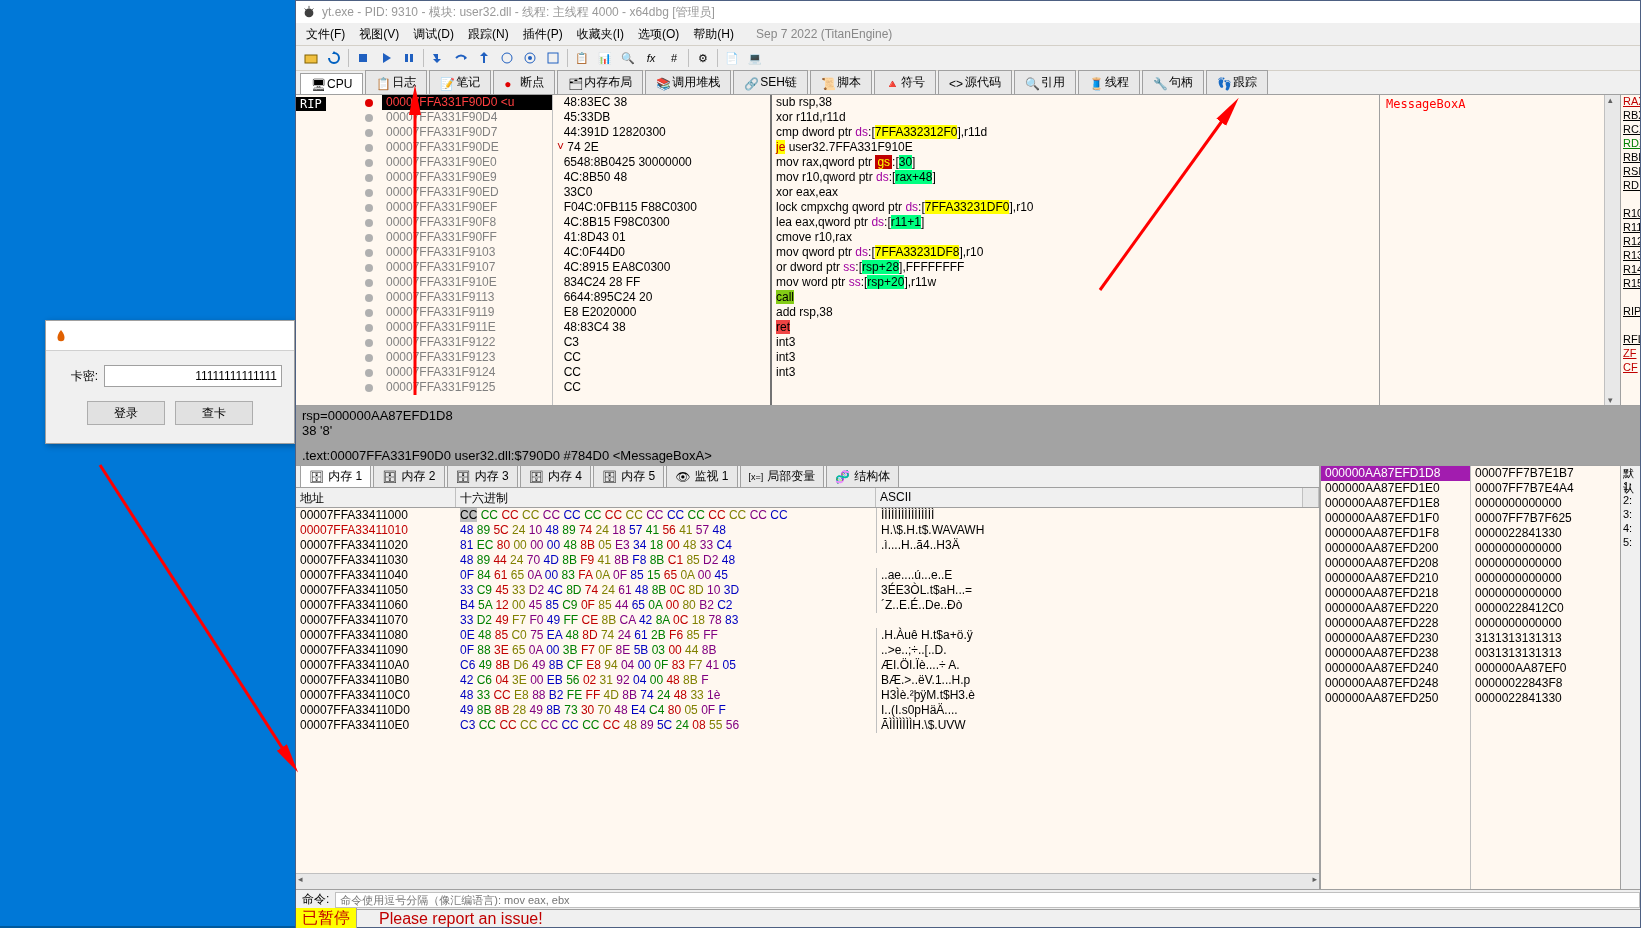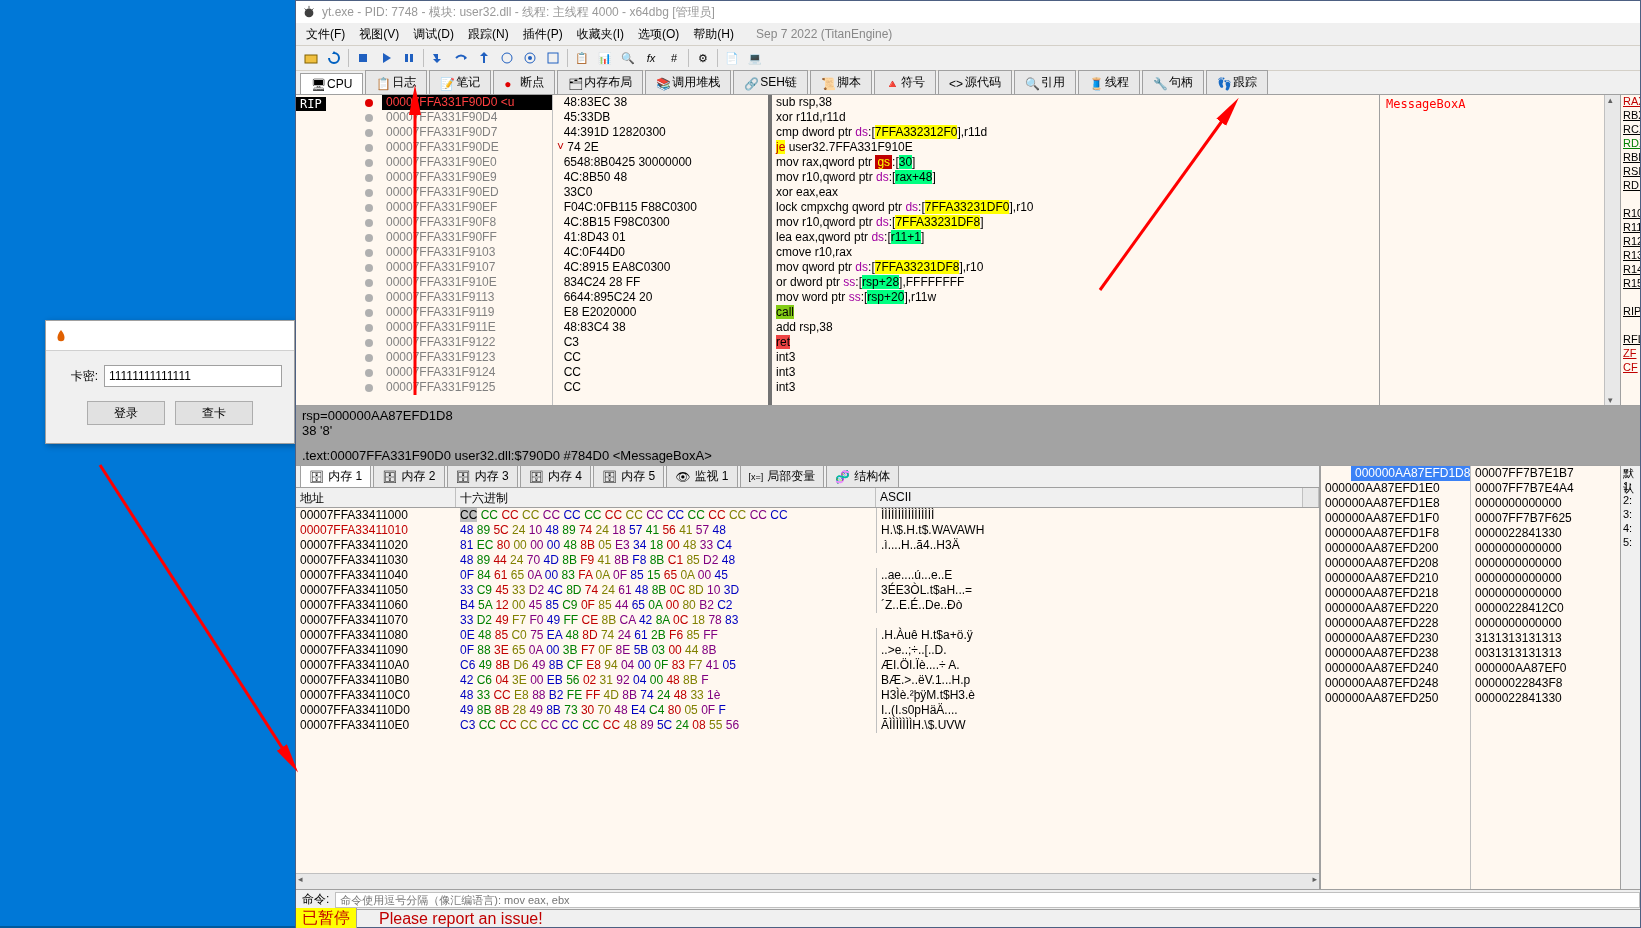--- a/index.html
+++ b/index.html
@@ -5,21 +5,21 @@
 * { margin: 0; padding: 0; box-sizing: border-box; font-family: "Microsoft YaHei", Tahoma, sans-serif; }
 body { background: #0078d7; width: 1641px; height: 928px; position: relative; overflow: hidden; font-size: 11px; }
 
 
 .dialog { position: absolute; left: 45px; top: 320px; width: 250px; background: #f0f0f0; border: 1px solid #a0a0a0; box-shadow: 2px 2px 6px rgba(0,0,0,.3); }
 .dialog-title { height: 30px; background: #fff; display: flex; align-items: center; padding: 0 8px; border-bottom: 1px solid #d0d0d0; }
 .dialog-title svg { width: 14px; height: 14px; }
 .dialog-body { padding: 14px 12px 18px; }
 .dialog-row { display: flex; align-items: center; gap: 6px; margin-bottom: 14px; }
 .dialog-row label { width: 40px; text-align: right; font-size: 12px; }
-.dialog-row input { flex: 1; height: 22px; padding: 2px 4px; border: 1px solid #a0a0a0; font-size: 12px; }
+.dialog-row input { flex: 1; height: 22px; padding: 2px 4px; border: 1px solid #a0a0a0; font-size: 12px; text-align: right; }
 .dialog-btns { display: flex; justify-content: center; gap: 10px; }
 .dialog-btns button { width: 78px; height: 24px; background: #e1e1e1; border: 1px solid #adadad; font-size: 12px; cursor: pointer; }
 
 
 .main { position: absolute; left: 295px; top: 0; right: 0; bottom: 0; background: #f0f0f0; border: 1px solid #4d6082; display: flex; flex-direction: column; }
 .titlebar { height: 22px; background: #fff; display: flex; align-items: center; padding: 0 6px; gap: 6px; font-size: 12px; color: #999; }
 .titlebar svg { width: 14px; height: 14px; }
 .menubar { height: 22px; background: #f0f0f0; display: flex; align-items: center; padding: 0 4px; gap: 2px; font-size: 12px; }
 .menubar span { padding: 2px 6px; cursor: pointer; }
 .menubar .build { color: #888; margin-left: 8px; }
@@ -39,21 +39,21 @@
 .disasm { flex: 1; background: #fff8f0; overflow: hidden; display: flex; border-right: 1px solid #a0a0a0; position: relative; }
 .rip-col { width: 60px; background: #fff8f0; }
 .rip-tag { position: absolute; left: 0; top: 2px; background: #000; color: #fff; font-family: Consolas, monospace; font-size: 12px; padding: 0 4px; }
 .gutter { width: 26px; display: flex; flex-direction: column; }
 .bullet { height: 15px; display: flex; align-items: center; justify-content: center; }
 .bullet::before { content: ""; width: 8px; height: 8px; border-radius: 50%; background: #b0b0b0; }
 .bullet.bp::before { background: #e00000; }
 .addr-col { width: 170px; font-family: Consolas, monospace; font-size: 12px; }
 .addr-col div { height: 15px; padding: 0 4px; color: #808080; }
 .addr-col div.cur { background: #000; color: #ff4040; }
-.bytes-col { width: 220px; font-family: Consolas, monospace; font-size: 12px; border-left: 1px solid #c0c0c0; border-right: 4px solid #737373; }
+.bytes-col { width: 220px; font-family: Consolas, monospace; font-size: 12px; border-left: 1px solid #c0c0c0; border-right: 2px solid #737373; }
 .bytes-col div { height: 15px; padding: 0 4px; white-space: pre; }
 .asm-col { flex: 1; font-family: Consolas, monospace; font-size: 12px; }
 .asm-col div { height: 15px; padding: 0 4px; white-space: pre; }
 .hl-ds { color: #a000a0; }
 .hl-addr { background: #ffff00; }
 .hl-addr2 { background: #00ff80; }
 .hl-dsred { background: #c00000; color: #ffff00; padding: 0 2px; }
 .hl-call { background: #84cc16; }
 .hl-ret { background: #ef4444; }
 .hl-je { background: #ffff00; color: #c00000;}
@@ -87,21 +87,21 @@
 .hx-addr.red { color:#c00000;}
 .hx-bytes { width:420px; padding:0 4px; white-space:pre;}
 .hx-ascii { flex:1; padding:0 4px; border-left:1px solid #c0c0c0; white-space:pre;}
 .hex-scroll-h { height:16px; background:#e8e8e8; border-top:1px solid #c0c0c0; position:relative;}
 .hex-scroll-h::before{content:"◂"; position:absolute; left:2px; font-size:9px; color:#606060;}
 .hex-scroll-h::after{content:"▸"; position:absolute; right:2px; font-size:9px; color:#606060;}
 
 .stack-pane { width: 300px; display:flex; border-left:1px solid #a0a0a0;}
 .stack-col { flex:1; background:#fff8f0; font-family:Consolas,monospace; font-size:12px; overflow:hidden;}
 .stack-col div { height:15px; padding:0 4px;}
-.stack-col div.cur { background:#3b82f6; color:#fff;margin-left:30px;}
+.stack-col div.cur { background:#a21caf; color:#fff;}
 .stack-col2 { width:130px; border-left:1px solid #c0c0c0;}
 
 .cmd-row { height: 20px; background:#f0f0f0; border-top:1px solid #a0a0a0; display:flex; align-items:center; font-size:12px;}
 .cmd-row .lbl { padding:0 6px;}
 .cmd-row input { flex:1; height:16px; border:1px solid #c0c0c0; padding:0 4px; font-size:11px; color:#999;}
 .status-row { height:18px; background:#f0f0f0; border-top:1px solid #a0a0a0; display:flex; align-items:center; font-family:Consolas,monospace; font-size:16px;}
 .status-row .paused { background:#ffff00; color:#c00000; padding:0 6px; border-right:1px solid #a0a0a0;}
 .status-row .msg { padding:0 10px; color:#c00000;margin-left:12px;}
 
 
@@ -140,21 +140,21 @@
 </div>
 
 <div class="main">
   <div class="titlebar">
     <svg viewBox="0 0 16 16">
         <circle cx="8" cy="9" r="5" fill="#404040"></circle>
         <line x1="8" y1="1" x2="8" y2="4" stroke="#404040"></line>
         <line x1="3" y1="4" x2="5" y2="6" stroke="#404040"></line>
         <line x1="13" y1="4" x2="11" y2="6" stroke="#404040"></line>
       </svg>
-    <span>yt.exe - PID: 7748 - 模块: user32.dll - 线程: 主线程 4000 - x64dbg [管理员]</span>
+    <span>yt.exe - PID: 9310 - 模块: user32.dll - 线程: 主线程 4000 - x64dbg [管理员]</span>
   </div>
   <div class="menubar">
     <span>文件(F)</span>
     <span>视图(V)</span>
     <span>调试(D)</span>
     <span>跟踪(N)</span>
     <span>插件(P)</span>
     <span>收藏夹(I)</span>
     <span>选项(O)</span>
     <span>帮助(H)</span>
@@ -366,21 +366,20 @@
           </div>
         <div class="asm-col" id="asmcol">
             <div>sub rsp,38</div>
             <div>xor r11d,r11d</div>
             <div>cmp dword ptr <span class="hl-ds">ds</span>:[<span class="hl-addr">7FFA332312F0</span>],r11d</div>
             <div><span class="hl-je">je</span> user32.7FFA331F910E</div>
             <div>mov rax,qword ptr <span class="hl-dsred">gs</span>:[<span class="hl-addr2">30</span>]</div>
             <div>mov r10,qword ptr <span class="hl-ds">ds</span>:[<span class="hl-addr2">rax+48</span>]</div>
             <div>xor eax,eax</div>
             <div>lock cmpxchg qword ptr <span class="hl-ds">ds</span>:[<span class="hl-addr">7FFA33231DF0</span>],r10</div>
-            <div>mov r10,qword ptr <span class="hl-ds">ds</span>:[<span class="hl-addr">7FFA33231DF8</span>]</div>
             <div>lea eax,qword ptr <span class="hl-ds">ds</span>:[<span class="hl-addr2">r11+1</span>]</div>
             <div>cmove r10,rax</div>
             <div>mov qword ptr <span class="hl-ds">ds</span>:[<span class="hl-addr">7FFA33231DF8</span>],r10</div>
             <div>or dword ptr <span class="hl-ds">ss</span>:[<span class="hl-addr2">rsp+28</span>],FFFFFFFF</div>
             <div>mov word ptr <span class="hl-ds">ss</span>:[<span class="hl-addr2">rsp+20</span>],r11w</div>
             <div><span class="hl-call">call</span> <span class="hl-addr"><user32.messageboxtimeouta></user32.messageboxtimeouta></span></div>
             <div>add rsp,38</div>
             <div><span class="hl-ret">ret</span></div>
             <div>int3</div>
             <div>int3</div>

